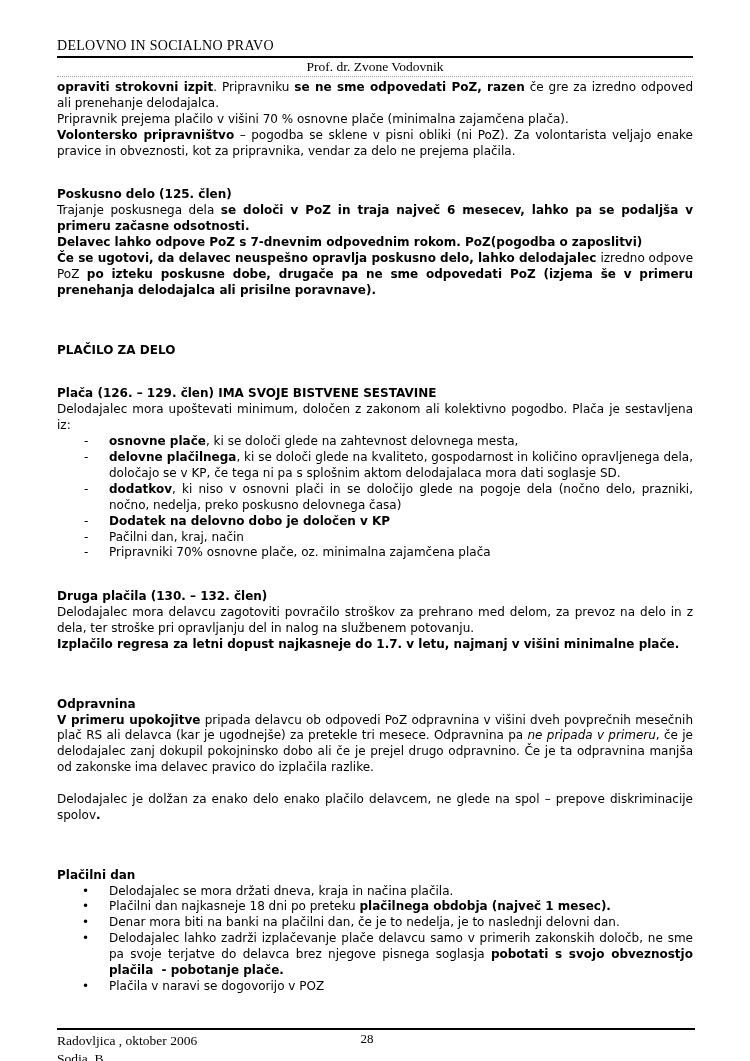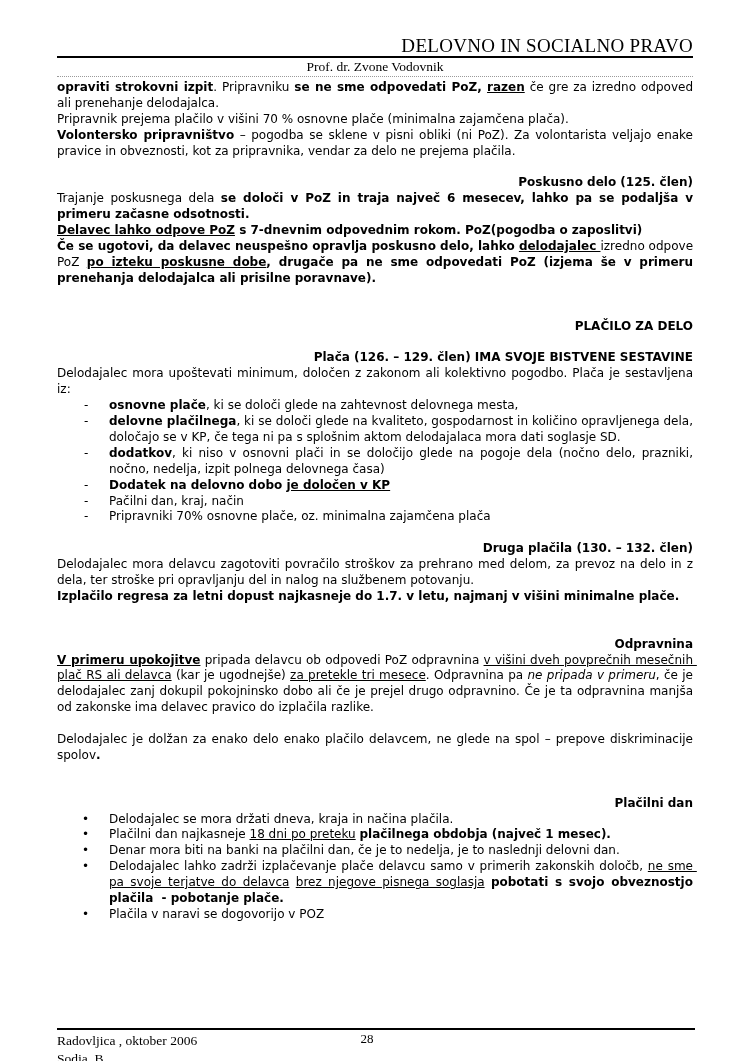--- a/index.html
+++ b/index.html
@@ -10,39 +10,39 @@
     color:#000;
     position:relative;
     overflow:hidden;
   }
   .page { position:relative; width:750px; height:1061px; background:#fff; }
   .inner { position:absolute; left:57px; top:36px; width:636px; }
 
   
   .doc-title {
     font-family:"Liberation Serif", serif;
-    font-size:19px; line-height:20px;
-    text-align:right; letter-spacing:0.3px;
+    font-size:14px; line-height:20px;
+    text-align:left; letter-spacing:0.3px;
   }
   .title-rule { border-top:2px solid #000; margin-top:0px; }
   .doc-author {
     font-family:"Liberation Serif", serif;
     font-size:13.5px; line-height:18px;
     text-align:center;
   }
   .dotted-rule { border-top:1px dotted #9a9a9a; }
 
   
   .doc-body { margin-top:3px; font-size:12px; line-height:15.9px; }
   .doc-body .blk { text-align:justify; }
   .doc-body .blk span { white-space:pre-wrap; }
-  .doc-body .h { text-align:right; }
+  .doc-body .h { text-align:left;margin-top:12px; }
   .doc-body .gap { height:15.9px; }
   .b { font-weight:bold; }
-  .u { text-decoration:underline; }
+  .u { }
   .i { font-style:italic; }
   .li-dash, .li-bullet { position:relative; padding-left:52px; }
   .li-dash::before {
     content:"-"; position:absolute; left:27px; top:0;
   }
   .li-bullet::before {
     content:"\2022"; position:absolute; left:25px; top:0;
   }
 
   
@@ -83,21 +83,21 @@
         <div class="blk p"><span class="b u">Delavec lahko odpove PoZ</span><span class="b"> s 7-dnevnim odpovednim rokom. PoZ(pogodba o zaposlitvi)</span></div>
         <div class="blk p"><span class="b">Če se ugotovi, da delavec neuspešno opravlja poskusno delo, lahko </span><span class="b u">delodajalec </span><span>izredno odpove PoZ </span><span class="b u">po izteku poskusne dobe</span><span class="b">, drugače pa ne sme odpovedati PoZ (izjema še v primeru prenehanja delodajalca ali prisilne poravnave).</span></div>
         <div class="blk gap"></div>
         <div class="blk gap"></div>
         <div class="blk h"><span class="b">PLAČILO ZA DELO</span></div>
         <div class="blk gap"></div>
         <div class="blk h"><span class="b">Plača (126. – 129. člen) IMA SVOJE BISTVENE SESTAVINE</span></div>
         <div class="blk p"><span>Delodajalec mora upoštevati minimum, določen z zakonom ali kolektivno pogodbo. Plača je sestavljena iz:</span></div>
         <div class="blk li-dash"><span class="b">osnovne plače</span><span>, ki se določi glede na zahtevnost delovnega mesta,</span></div>
         <div class="blk li-dash"><span class="b">delovne plačilnega</span><span>, ki se določi glede na kvaliteto, gospodarnost in količino opravljenega dela, določajo se v KP, če tega ni pa s splošnim aktom delodajalaca mora dati soglasje SD.</span></div>
-        <div class="blk li-dash"><span class="b">dodatkov</span><span>, ki niso v osnovni plači in se določijo glede na pogoje dela (nočno delo, prazniki, nočno, nedelja, izpit polnega delovnega časa)</span></div>
+        <div class="blk li-dash"><span class="b">dodatkov</span><span>, ki niso v osnovni plači in se določijo glede na pogoje dela (nočno delo, prazniki, nočno, nedelja, preko poskusno delovnega časa)</span></div>
         <div class="blk li-dash"><span class="b">Dodatek na delovno dobo </span><span class="b u">je določen v KP</span></div>
         <div class="blk li-dash"><span>Pačilni dan, kraj, način</span></div>
         <div class="blk li-dash"><span>Pripravniki 70% osnovne plače, oz. minimalna zajamčena plača</span></div>
         <div class="blk gap"></div>
         <div class="blk h"><span class="b">Druga plačila (130. – 132. člen)</span></div>
         <div class="blk p"><span>Delodajalec mora delavcu zagotoviti povračilo stroškov za prehrano med delom, za prevoz na delo in z dela, ter stroške pri opravljanju del in nalog na službenem potovanju.</span></div>
         <div class="blk p"><span class="b">Izplačilo regresa za letni dopust najkasneje do 1.7. v letu, najmanj v višini minimalne plače.</span></div>
         <div class="blk gap"></div>
         <div class="blk gap"></div>
         <div class="blk h"><span class="b">Odpravnina</span></div>

